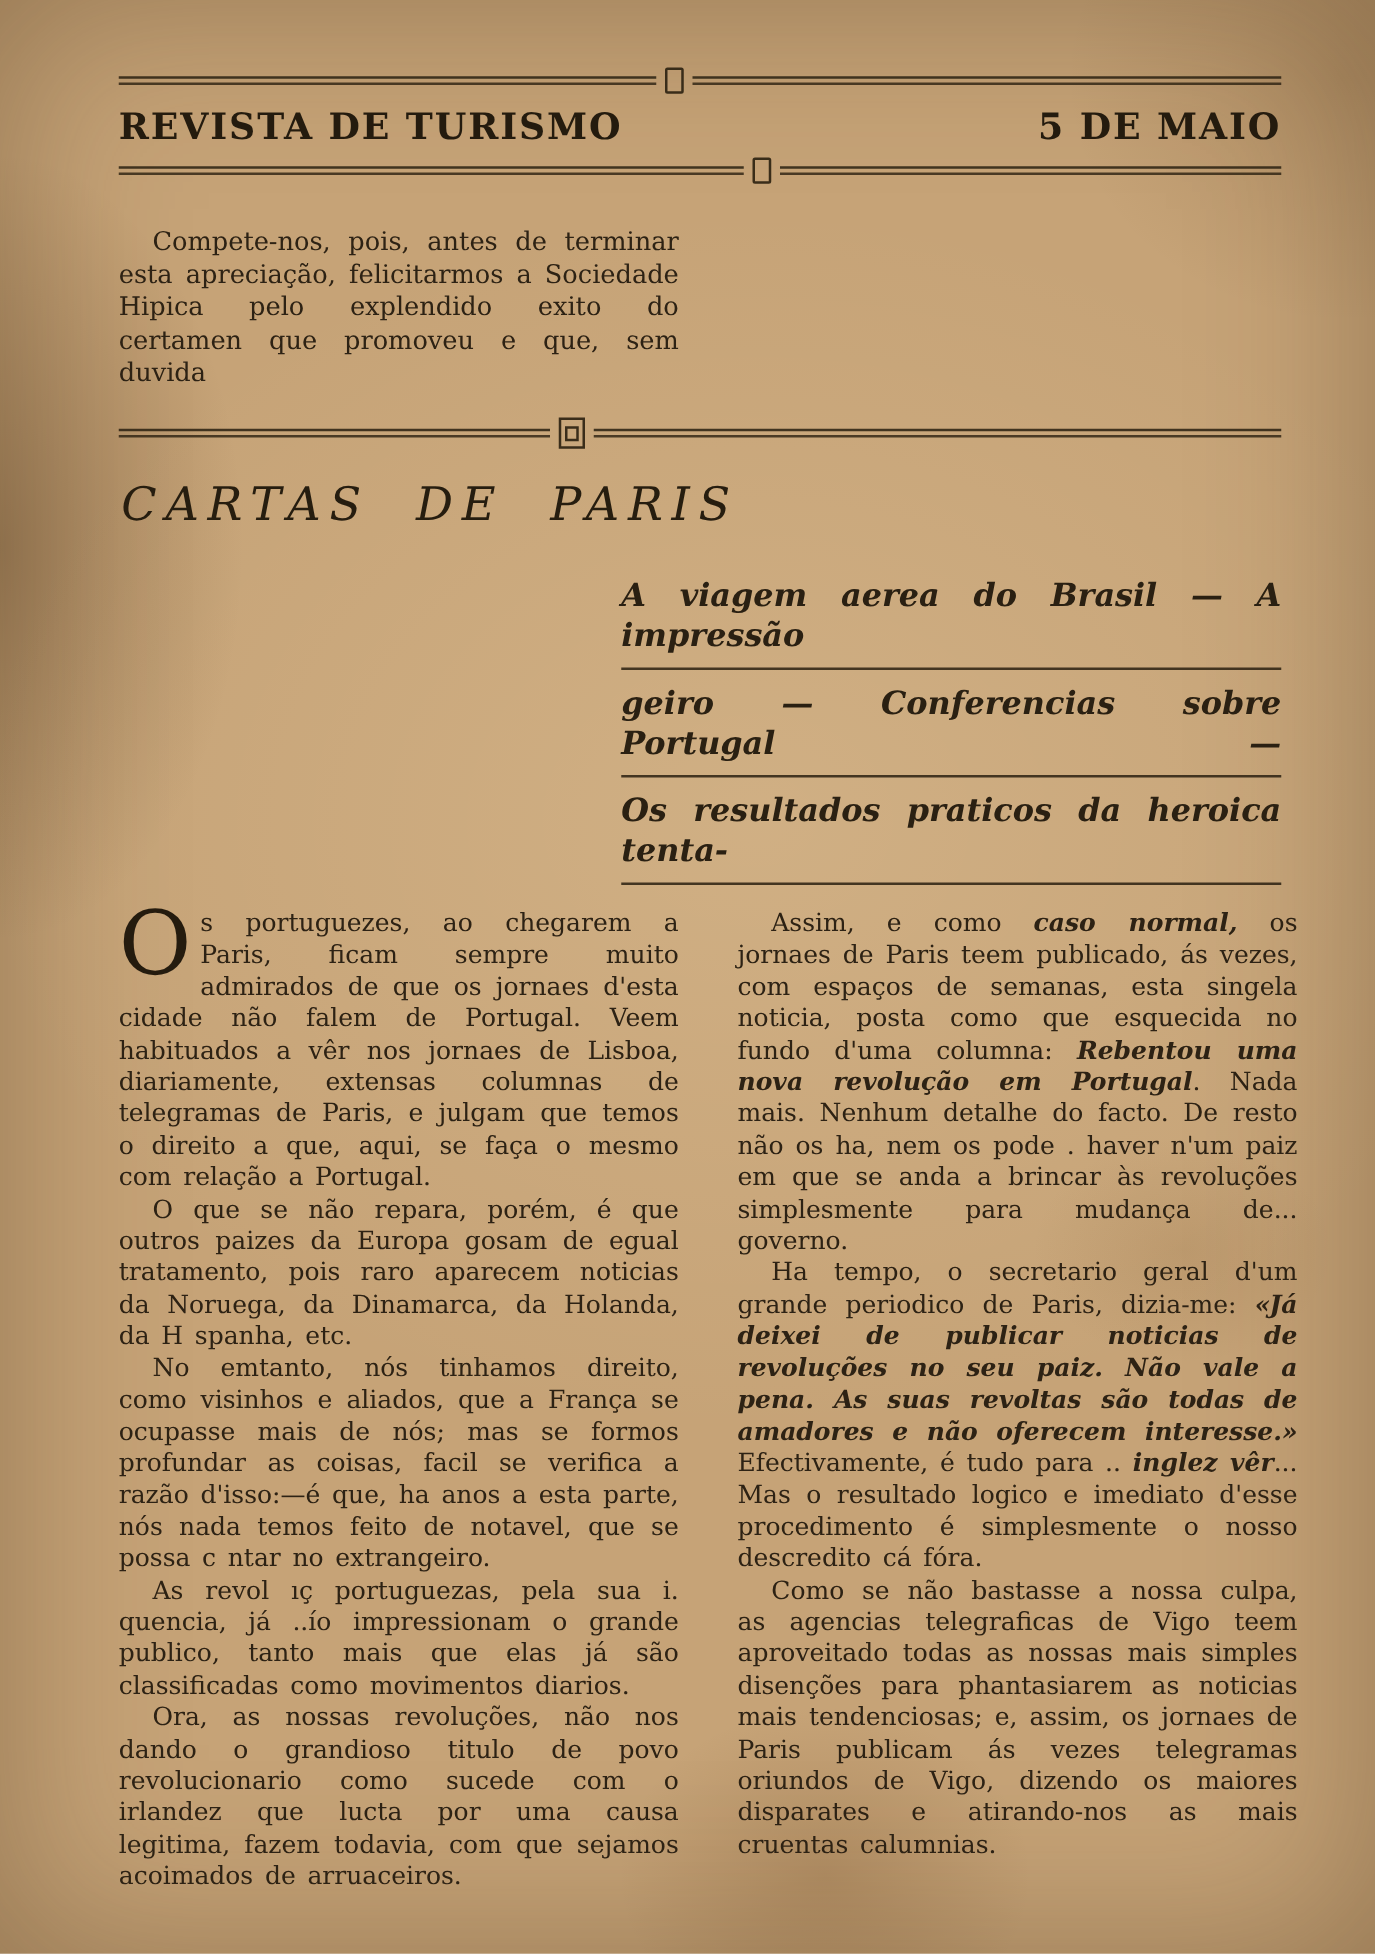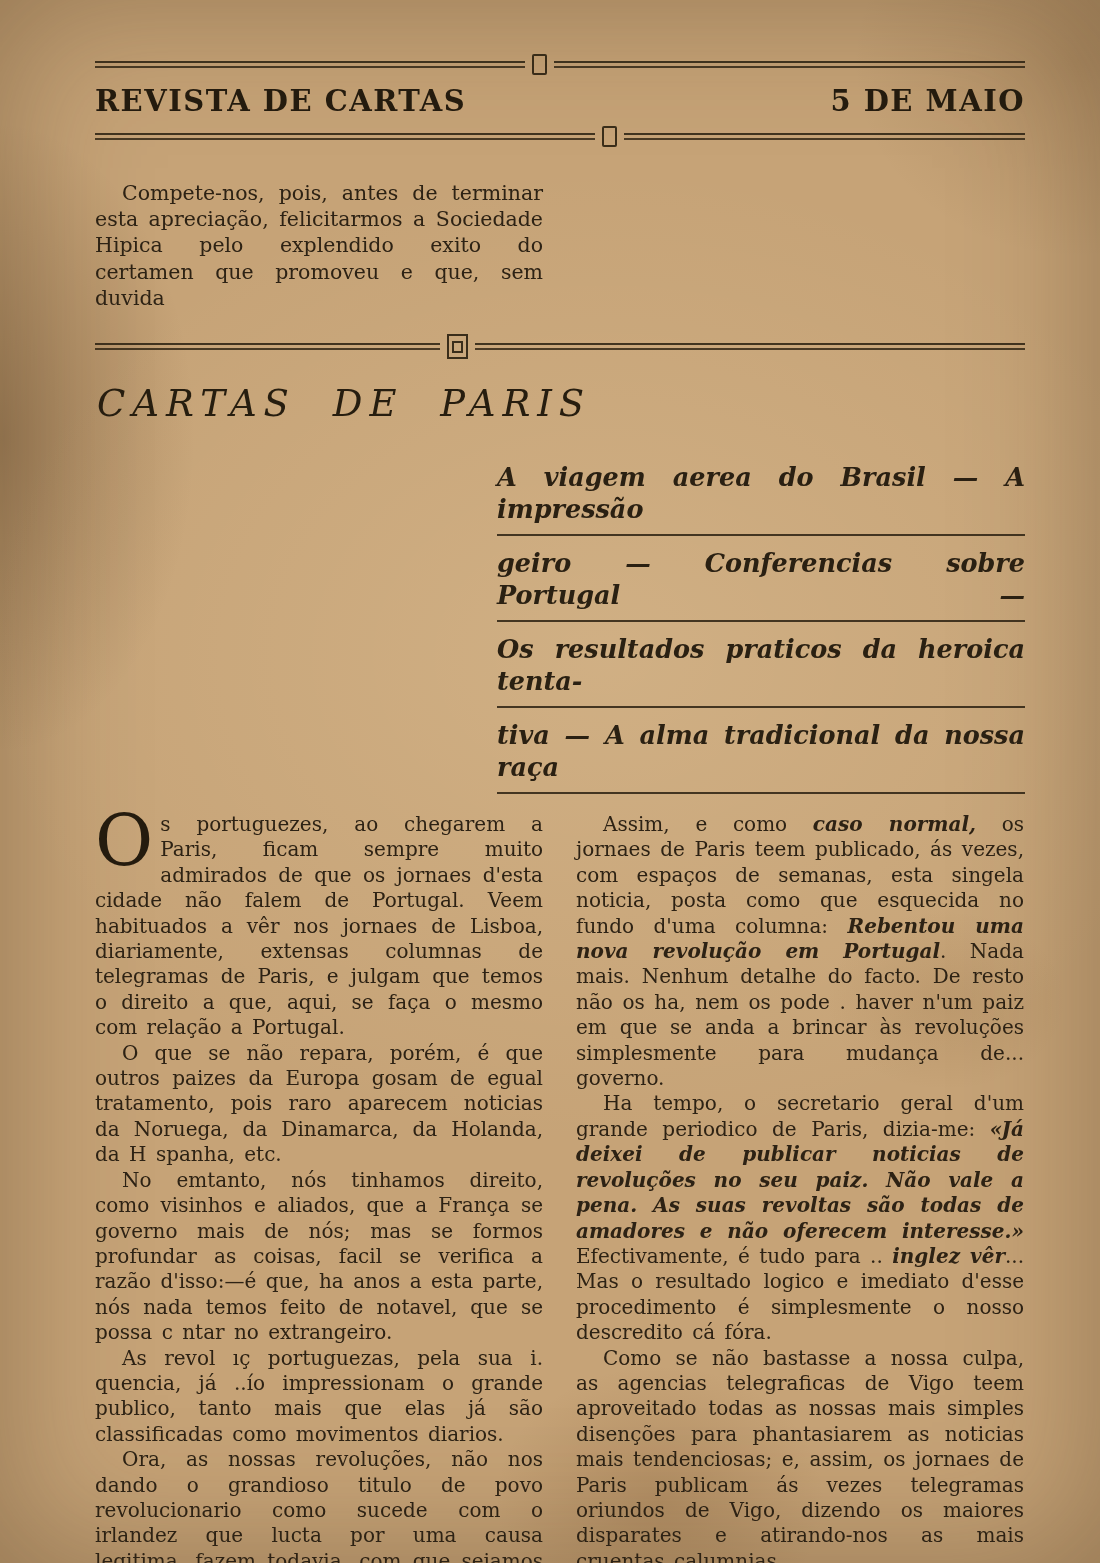--- a/index.html
+++ b/index.html
@@ -28,21 +28,21 @@
           display:flex;align-items:center;justify-content:center;}
   .orn-sq span{display:block;width:7px;height:8px;border:2.2px solid rgba(42,32,16,.9);}
 
   
   .top-rule{padding-top:54px;}
   .header{display:flex;justify-content:space-between;align-items:baseline;margin-top:9px;
           font-size:29px;font-weight:bold;letter-spacing:1.5px;color:#241b0e;}
   .under-header{margin-top:8px;}
 
   
-  .columns{display:flex;gap:33px;}
+  .columns{display:flex;gap:47px;}
   .col{width:448px;flex:0 0 448px;}
   .intro{margin-top:33px;font-size:20.5px;line-height:26.2px;}
   p{margin:0;text-align:justify;word-spacing:3px;}
   .indent{text-indent:27px;}
   .sig{text-align:right;padding-right:50px;margin-top:6px;word-spacing:6px;}
 
   
   .mid-rule{margin-top:23px;}
   .title{margin:14px 0 0 2px;font-size:37px;font-weight:normal;font-style:italic;
          letter-spacing:7px;word-spacing:18px;color:#261d0f;line-height:62px;}
@@ -61,21 +61,21 @@
 <div class="page">
   <div class="content">
 
     <div class="rule-row top-rule">
       <span class="rule-seg" style="flex:0 0 430px"></span>
       <span class="orn-rect"></span>
       <span class="rule-seg" style="flex:1 1 auto"></span>
     </div>
 
     <div class="header">
-      <span>REVISTA DE CARTAS</span>
+      <span>REVISTA DE TURISMO</span>
       <span>5 DE MAIO</span>
     </div>
 
     <div class="rule-row under-header">
       <span class="rule-seg" style="flex:0 0 500px"></span>
       <span class="orn-rect"></span>
       <span class="rule-seg" style="flex:1 1 auto"></span>
     </div>
 
     <div class="columns intro">
@@ -89,29 +89,28 @@
         </span>
       <span class="rule-seg" style="flex:1 1 auto"></span>
     </div>
 
     <h1 class="title">CARTAS DE PARIS</h1>
 
     <div class="deck">
       <div class="deck-line">A viagem aerea do Brasil — A impressão</div>
       <div class="deck-line">geiro — Conferencias sobre Portugal —</div>
       <div class="deck-line">Os resultados praticos da heroica tenta-</div>
-      <div class="deck-line">tiva — A alma tradicional da nossa raça</div>
     </div>
 
     <div class="columns body-cols">
 
       <div class="col">
         <p><span class="dropcap">O</span><span>s portuguezes, ao chegarem a Paris, ficam sempre muito admirados de que os jornaes d'esta cidade não falem de Portugal. Veem habituados a vêr nos jornaes de Lisboa, diariamente, extensas columnas de telegramas de Paris, e julgam que temos o direito a que, aqui, se faça o mesmo com relação a Portugal.</span></p>
         <p class="indent">O que se não repara, porém, é que outros paizes da Europa gosam de egual tratamento, pois raro aparecem noticias da Noruega, da Dinamarca, da Holanda, da H spanha, etc.</p>
-        <p class="indent">No emtanto, nós tinhamos direito, como visinhos e aliados, que a França se governo mais de nós; mas se formos profundar as coisas, facil se verifica a razão d'isso:—é que, ha anos a esta parte, nós nada temos feito de notavel, que se possa c ntar no extrangeiro.</p>
+        <p class="indent">No emtanto, nós tinhamos direito, como visinhos e aliados, que a França se ocupasse mais de nós; mas se formos profundar as coisas, facil se verifica a razão d'isso:—é que, ha anos a esta parte, nós nada temos feito de notavel, que se possa c ntar no extrangeiro.</p>
         <p class="indent">As revol ıç  portuguezas, pela sua i. quencia, já ..ío impressionam o grande publico, tanto mais que elas já são classificadas como movimentos diarios.</p>
         <p class="indent">Ora, as nossas revoluções, não nos dando o grandioso titulo de povo revolucionario como sucede com o irlandez que lucta por uma causa legitima, fazem todavia, com que sejamos acoimados de arruaceiros.</p>
       </div>
 
       <div class="col">
         <p class="indent"><span>Assim, e como </span><span class="em">caso normal,</span><span> os jornaes de Paris teem publicado, ás vezes, com espaços de semanas, esta singela noticia, posta como que esquecida no fundo d'uma columna: </span><span class="em">Rebentou uma nova revolução em Portugal</span><span>. Nada mais. Nenhum detalhe do facto. De resto não os ha, nem os pode . haver n'um paiz em que se anda a brincar às revoluções simplesmente para mudança de... governo.</span></p>
         <p class="indent"><span>Ha tempo, o secretario geral d'um grande periodico de Paris, dizia-me: </span><span class="em">«Já deixei de publicar noticias de revoluções no seu paiz. Não vale a pena. As suas revoltas são todas de amadores e não oferecem interesse.»</span><span> Efectivamente, é tudo para .. </span><span class="em">inglez vêr</span><span>... Mas o resultado logico e imediato d'esse procedimento é simplesmente o nosso descredito cá fóra.</span></p>
         <p class="indent">Como se não bastasse a nossa culpa, as agencias telegraficas de Vigo teem aproveitado todas as nossas mais simples disenções para phantasiarem as noticias mais tendenciosas; e, assim, os jornaes de Paris publicam ás vezes telegramas oriundos de Vigo, dizendo os maiores disparates e atirando-nos as mais cruentas calumnias.</p>
 
       </div>

